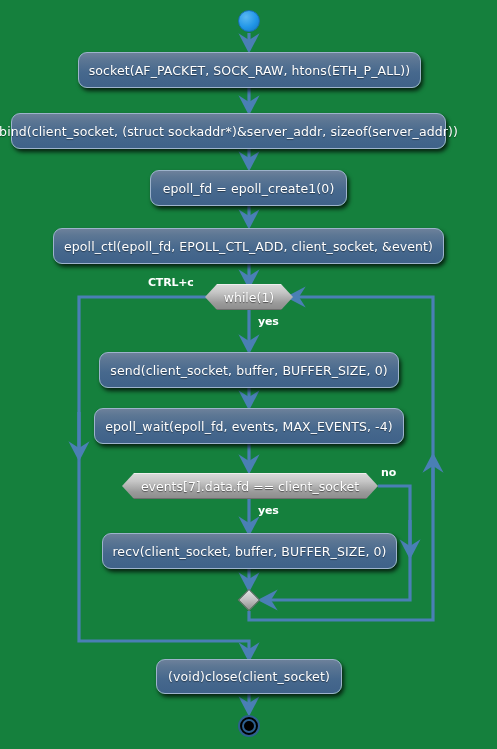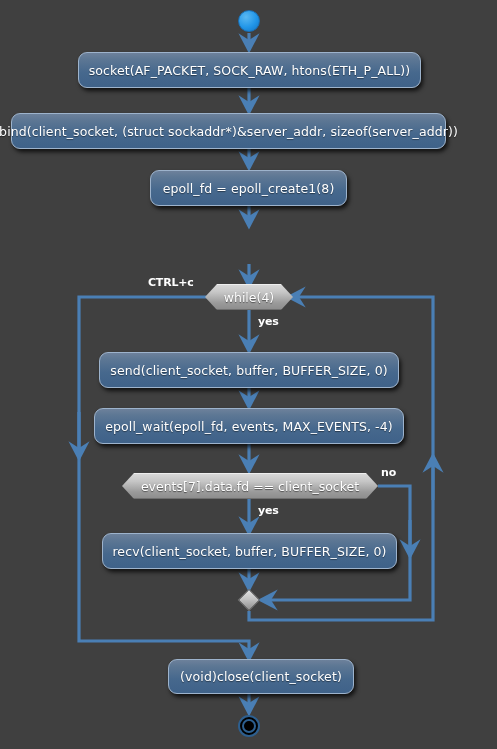--- a/index.html
+++ b/index.html
@@ -7,21 +7,21 @@
     padding: 0;
     background: #000000;
   }
   body {
     font-family: "DejaVu Sans", sans-serif;
   }
   #diagram-root {
     position: relative;
     width: 497px;
     height: 749px;
-    background: #404040;
+    background: #15803d;
     overflow: hidden;
   }
   #edge-layer {
     position: absolute;
     left: 0;
     top: 0;
     width: 497px;
     height: 749px;
   }
   .node {
@@ -150,47 +150,50 @@
 
   <div class="node activity" style="left:78px; top:52px; width:343px; height:36px;">
     <span>socket(AF_PACKET, SOCK_RAW, htons(ETH_P_ALL))</span>
   </div>
 
   <div class="node activity" style="left:11px; top:113px; width:435px; height:36px;">
     <span>bind(client_socket, (struct sockaddr*)&amp;server_addr, sizeof(server_addr))</span>
   </div>
 
   <div class="node activity" style="left:150px; top:170px; width:197px; height:36px;">
-    <span>epoll_fd = epoll_create1(8)</span>
-  </div>
-
+    <span>epoll_fd = epoll_create1(0)</span>
+  </div>
+
+  <div class="node activity" style="left:53px; top:228px; width:391px; height:36px;">
+    <span>epoll_ctl(epoll_fd, EPOLL_CTL_ADD, client_socket, &amp;event)</span>
+  </div>
 
   <div class="node decision" style="left:205px; top:284px; width:88px; height:26px;">
-    <span>while(4)</span>
+    <span>while(1)</span>
   </div>
 
   <div class="node activity" style="left:99px; top:352px; width:300px; height:36px;">
     <span>send(client_socket, buffer, BUFFER_SIZE, 0)</span>
   </div>
 
   <div class="node activity" style="left:94px; top:408px; width:310px; height:36px;">
     <span>epoll_wait(epoll_fd, events, MAX_EVENTS, -4)</span>
   </div>
 
   <div class="node decision" style="left:122px; top:473px; width:256px; height:26px;">
     <span>events[7].data.fd == client_socket</span>
   </div>
 
   <div class="node activity" style="left:102px; top:533px; width:295px; height:36px;">
     <span>recv(client_socket, buffer, BUFFER_SIZE, 0)</span>
   </div>
 
   <div class="node merge" style="left:241px; top:592px; width:16px; height:16px;"></div>
 
-  <div class="node activity" style="left:156px; top:659px; width:186px; height:35px;margin-left:12px;">
+  <div class="node activity" style="left:156px; top:659px; width:186px; height:35px;">
     <span>(void)close(client_socket)</span>
   </div>
 
   <div class="node end-node" style="left:238px; top:715px; width:22px; height:22px;">
     <div class="end-node-inner"></div>
   </div>
 
   <div class="edge-label" style="left:148px; top:276px;">CTRL+c</div>
 
   <div class="edge-label" style="left:258px; top:315px;">yes</div>

